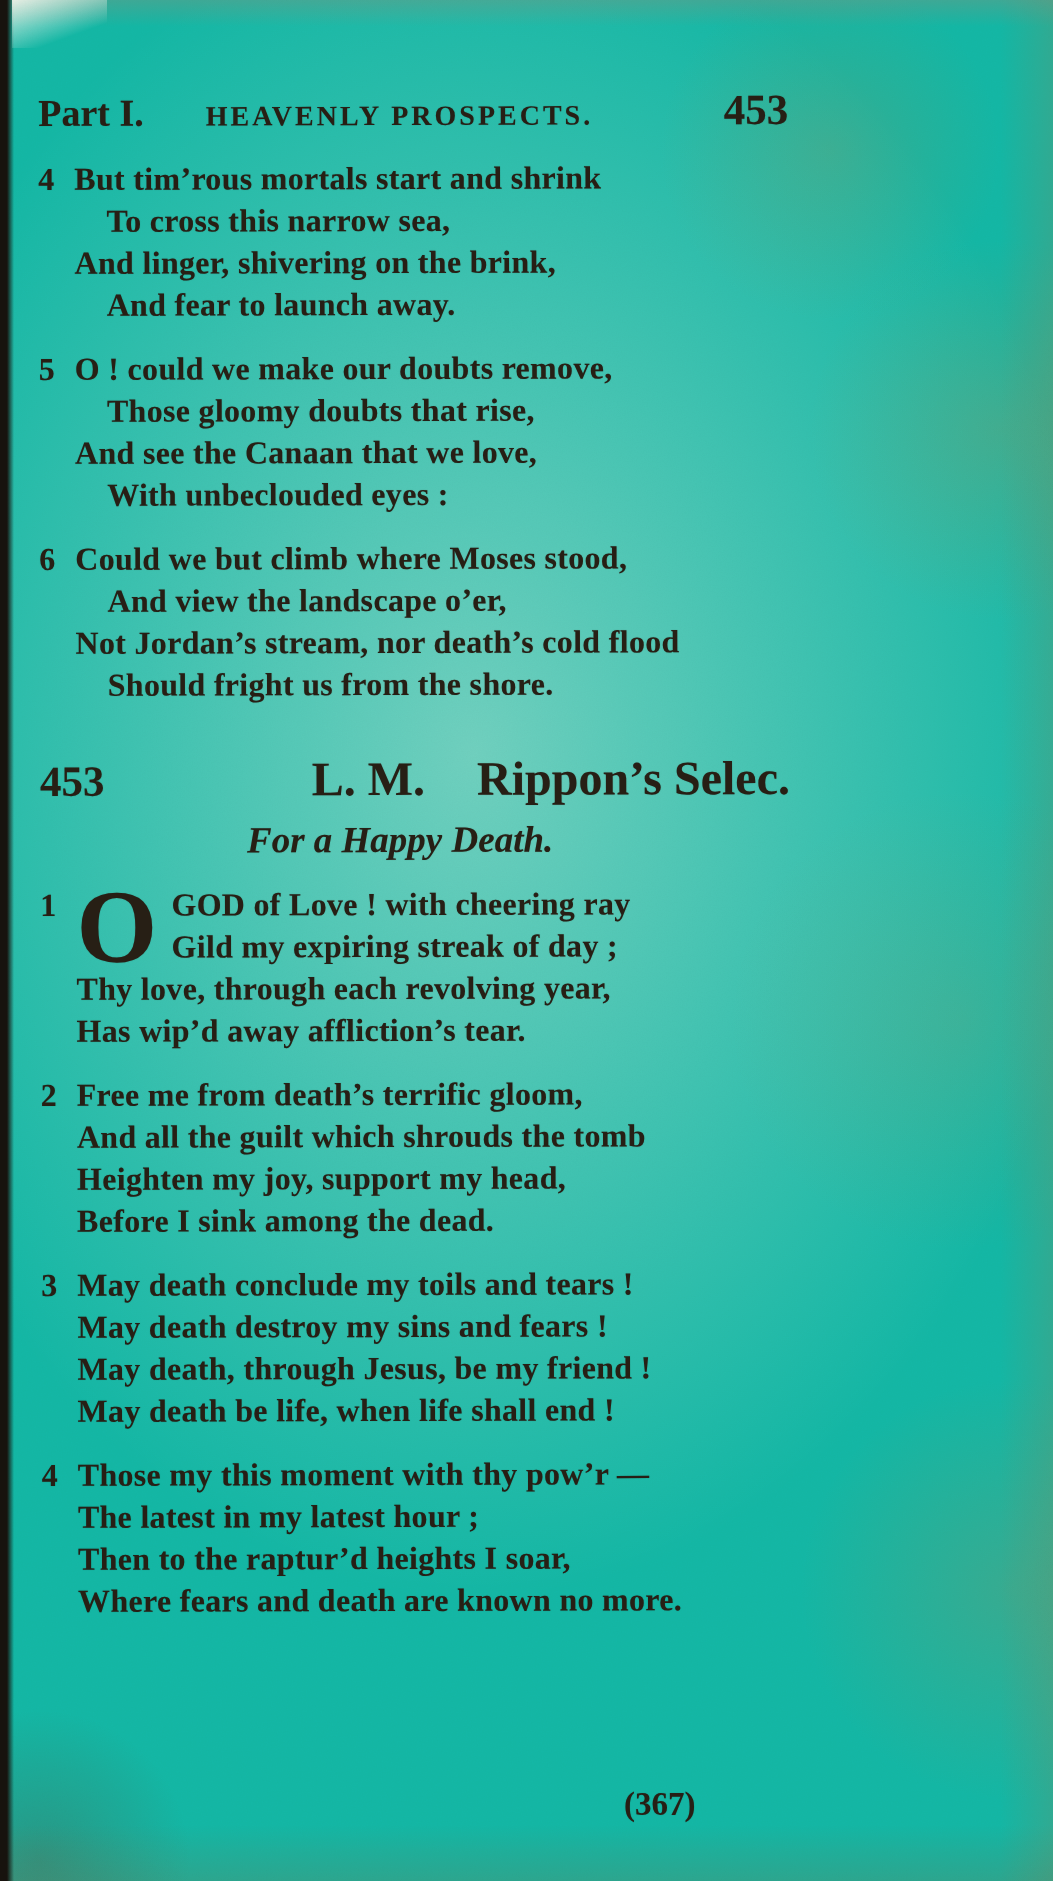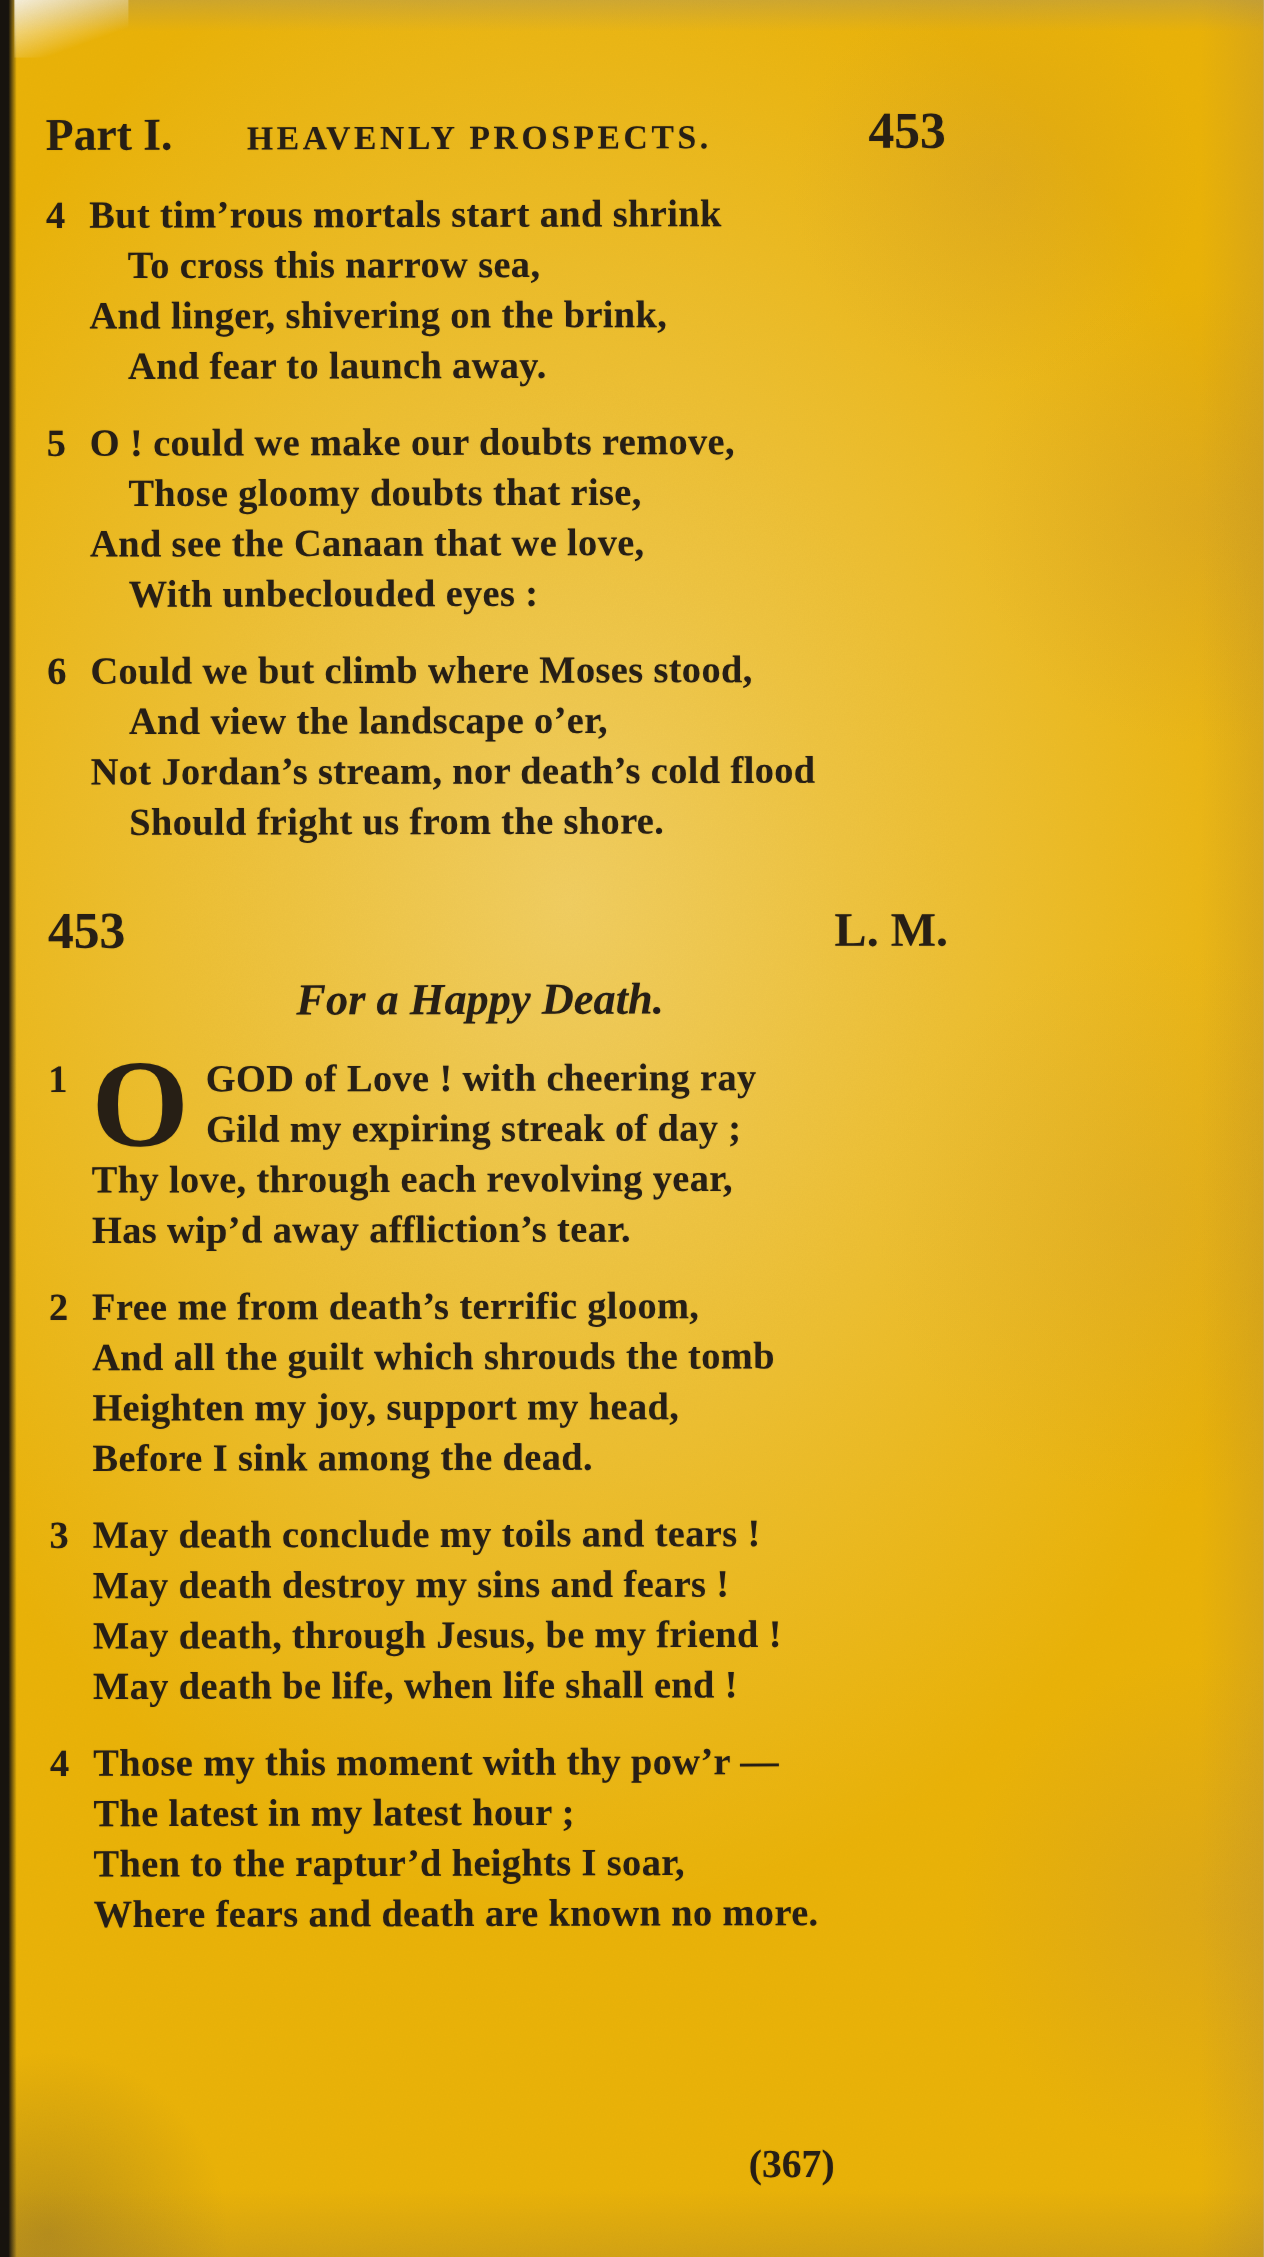--- a/index.html
+++ b/index.html
@@ -5,21 +5,21 @@
   html, body { margin: 0; padding: 0; }
   body {
     width: 1053px; height: 1881px;
     font-family: "Liberation Serif", "DejaVu Serif", serif;
     background: #8a8272;
   }
   .page {
     position: relative;
     width: 1053px; height: 1881px;
     overflow: hidden;
-    background: #eab308;
+    background: #14b8a6;
     color: #271f15;
   }
   
   .bg {
     position: absolute; inset: 0; pointer-events: none;
     background:
       linear-gradient(180deg, rgba(150,140,120,0.32) 0%, rgba(150,140,120,0) 1.4%),
       linear-gradient(0deg, rgba(130,105,65,0.22) 0%, rgba(130,105,65,0) 3%),
       linear-gradient(270deg, rgba(160,125,75,0.20) 0%, rgba(160,125,75,0) 5%),
       radial-gradient(circle at 830px 150px, rgba(186,138,72,0.20), rgba(186,138,72,0) 170px),
@@ -61,21 +61,21 @@
     line-height: 42px;
     font-weight: bold;
     letter-spacing: 0.3px;
   }
   .vnum { position: absolute; left: 0; top: 0; }
   .vline.indent { padding-left: 32px; }
   .it { }
 
   .hymn-head { display: flex; align-items: baseline; margin-top: 46px; width: 750px; }
   .hymn-num  { font-size: 43px; font-weight: bold; }
-  .hymn-meta { margin-left: auto; display: flex; gap: 52px; font-size: 40px; font-weight: bold; }
+  .hymn-meta { margin-left: auto; display: flex; gap: 52px; font-size: 48px; font-weight: bold; }
   .hymn-title {
     margin-top: 12px;
     width: 720px;
     text-align: center;
     font-size: 37px;
     font-style: italic;
     font-weight: bold;
   }
   .dropcap {
     float: left;
@@ -133,20 +133,21 @@
       </div>
 
     </section>
 
     <section>
 
       <div class="hymn-head">
         <span class="hymn-num">453</span>
         <span class="hymn-meta">
           <span>L. M.</span>
+          <span>Rippon’s Selec.</span>
         </span>
       </div>
 
       <div class="hymn-title">For a Happy Death.</div>
 
       <div class="verse">
         <span class="vnum">1</span>
         <span class="dropcap">O</span>
         <div class="vline">GOD of Love ! with cheering ray</div>
         <div class="vline">Gild my expiring streak of day ;</div>

